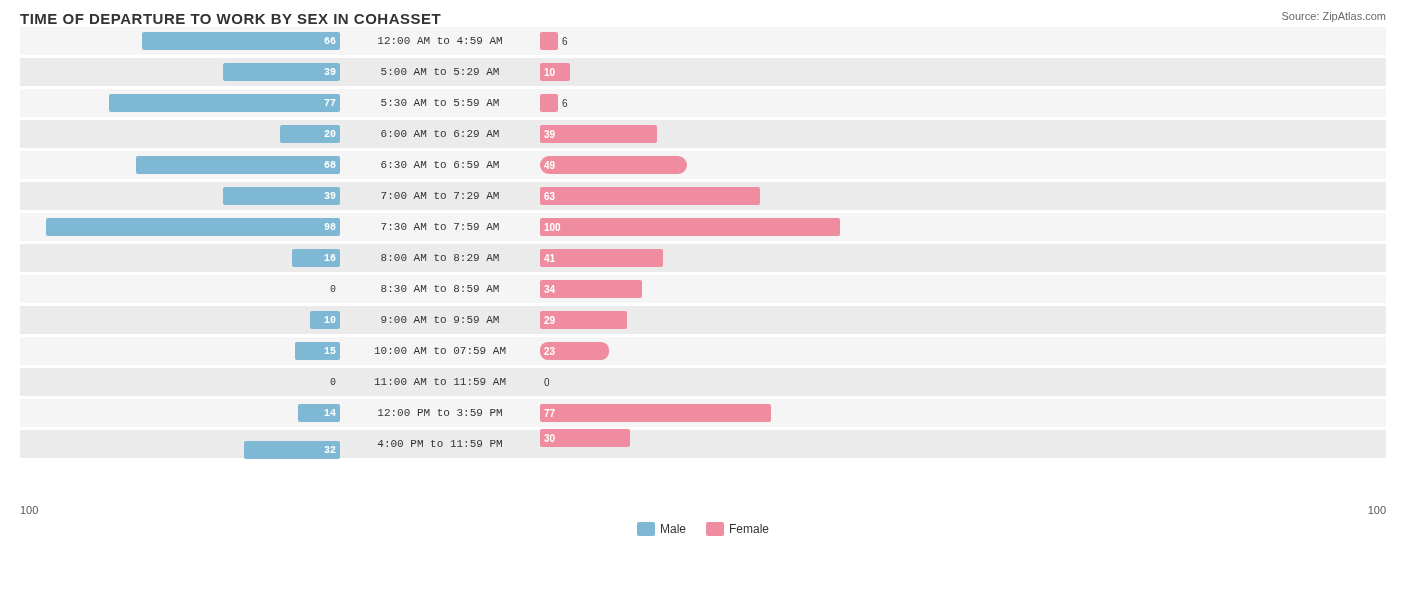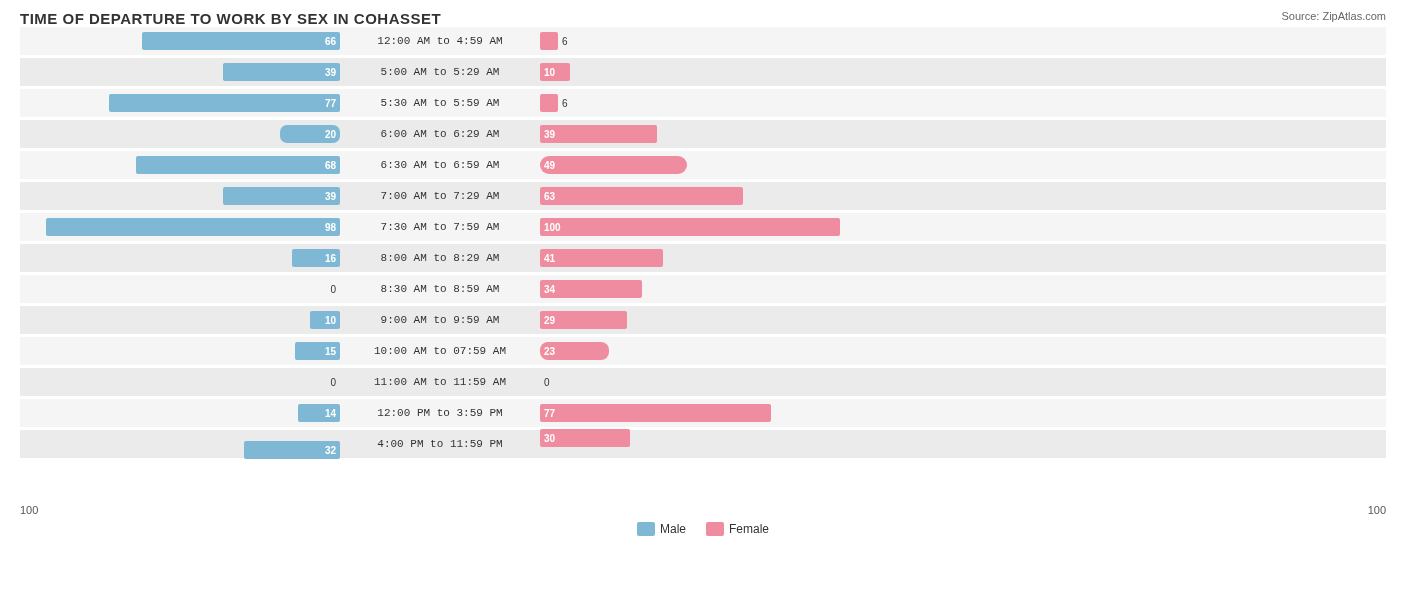--- a/index.html
+++ b/index.html
@@ -48,20 +48,21 @@
       background: #ebebeb;
     }
     .left-section {
       width: 320px;
       display: flex;
       align-items: center;
       justify-content: flex-end;
       padding-right: 4px;
       position: relative;
       flex-shrink: 0;
+      font-family: Liberation Mono, monospace;
     }
     .right-section {
       width: 320px;
       display: flex;
       align-items: center;
       padding-left: 4px;
       position: relative;
       flex-shrink: 0;
     }
     .label-cell {
@@ -211,21 +212,21 @@
           
         </div>
 
         <span class="bar-value-outside right-val-outside" style="left:22px; top:50%; transform:translateY(-50%);">6</span>
 
       </div>
     </div>
       <div class="row">
       <div class="left-section" style="width:320px; position:relative; height:28px;">
 
-        <div class="bar-male" style="width:60px; right:0; top:5px;border-radius:7px;">
+        <div class="bar-male" style="width:60px; right:0; top:5px;">
           <span class="bar-value">20</span>
         </div>
 
       </div>
       <div class="label-cell">6:00 AM to 6:29 AM</div>
       <div class="right-section" style="width:320px; position:relative; height:28px;">
 
         <div class="bar-female" style="width:117px; left:0; top:5px;">
           <span class="bar-value">39</span>
         </div>
@@ -253,21 +254,21 @@
       <div class="left-section" style="width:320px; position:relative; height:28px;">
 
         <div class="bar-male" style="width:117px; right:0; top:5px;">
           <span class="bar-value">39</span>
         </div>
 
       </div>
       <div class="label-cell">7:00 AM to 7:29 AM</div>
       <div class="right-section" style="width:320px; position:relative; height:28px;">
 
-        <div class="bar-female" style="width:203px; left:0; top:5px;">
+        <div class="bar-female" style="width:220px; left:0; top:5px;">
           <span class="bar-value">63</span>
         </div>
 
       </div>
     </div>
       <div class="row">
       <div class="left-section" style="width:320px; position:relative; height:28px;">
 
         <div class="bar-male" style="width:294px; right:0; top:5px;">
           <span class="bar-value">98</span>

